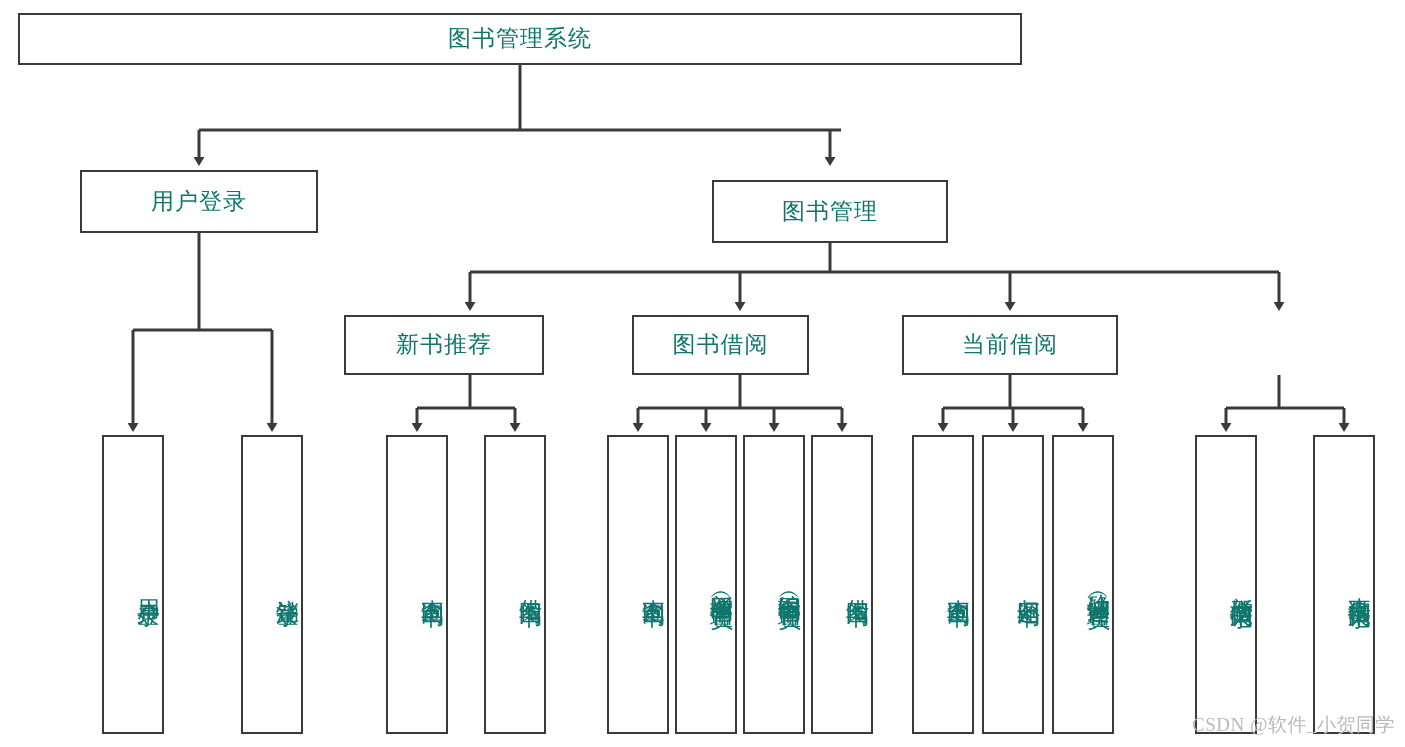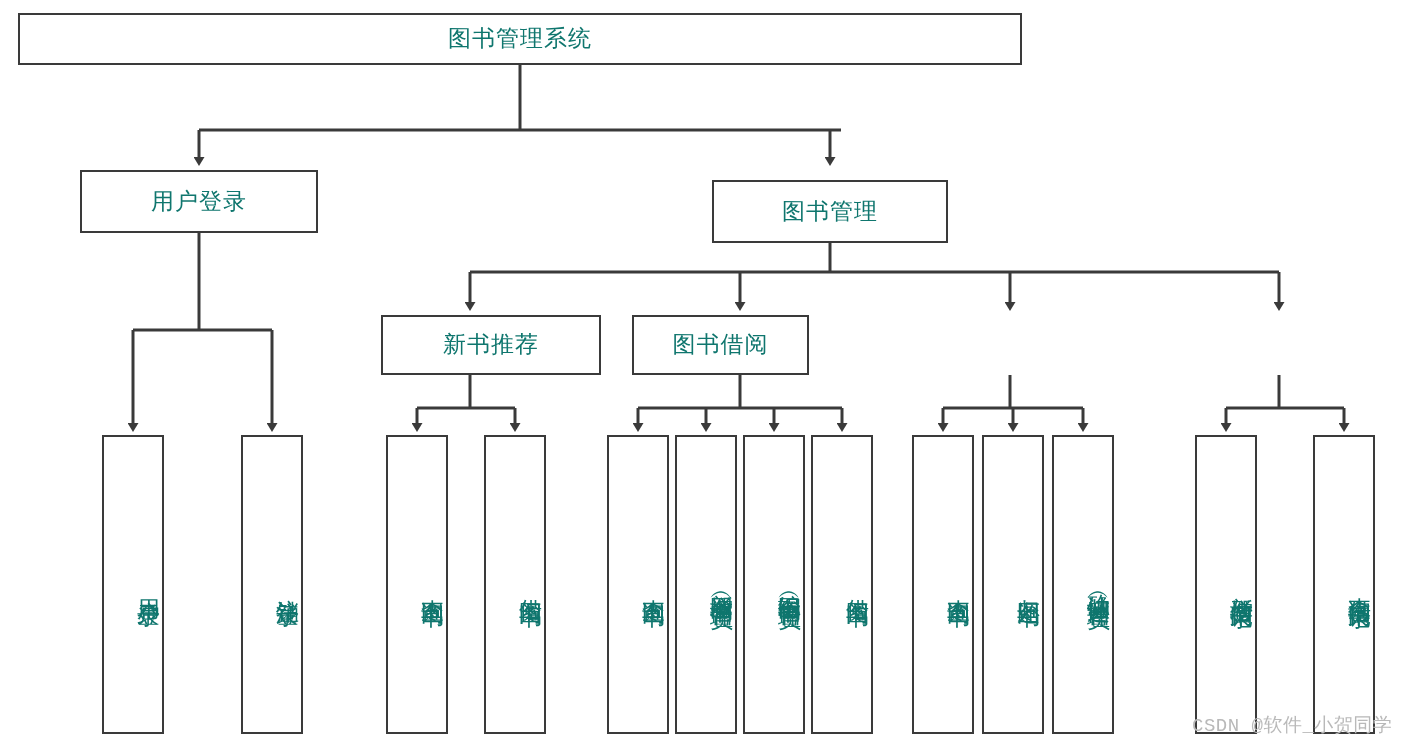--- a/index.html
+++ b/index.html
@@ -56,21 +56,21 @@
     max-height:100%;
   }
   .watermark{
     position:absolute;
     left:1192px;
     top:712px;
     font-size:19px;
     color:#b9b9b9;
     letter-spacing:0.5px;
     white-space:nowrap;
-    font-family:Liberation Mono, monospace;
+    font-family:Liberation Serif, serif;
     text-align:right;
   }
 </style>
 </head>
 <body>
 
 <div id="canvas">
 
   <svg id="wires" viewBox="0 0 1405 747" xmlns="http://www.w3.org/2000/svg">
     <defs>
@@ -126,25 +126,28 @@
     <span>图书管理系统</span>
   </div>
 
   <div class="node horiz" style="left:80px;top:170px;width:238px;height:63px;">
     <span>用户登录</span>
   </div>
   <div class="node horiz" style="left:712px;top:180px;width:236px;height:63px;">
     <span>图书管理</span>
   </div>
 
-  <div class="node horiz" style="left:381px;top:315px;width:220px;height:60px;">
+  <div class="node horiz" style="left:344px;top:315px;width:200px;height:60px;">
     <span>新书推荐</span>
   </div>
   <div class="node horiz" style="left:632px;top:315px;width:177px;height:60px;text-align:center;">
     <span>图书借阅</span>
+  </div>
+  <div class="node horiz" style="left:902px;top:315px;width:216px;height:60px;">
+    <span>当前借阅</span>
   </div>
 
   <div class="node vert" style="left:102px;top:435px;width:62px;height:299px;">
     <span class="vtext">用户登录</span>
   </div>
   <div class="node vert" style="left:241px;top:435px;width:62px;height:299px;">
     <span class="vtext">注销登录</span>
   </div>
 
   <div class="node vert" style="left:386px;top:435px;width:62px;height:299px;">

